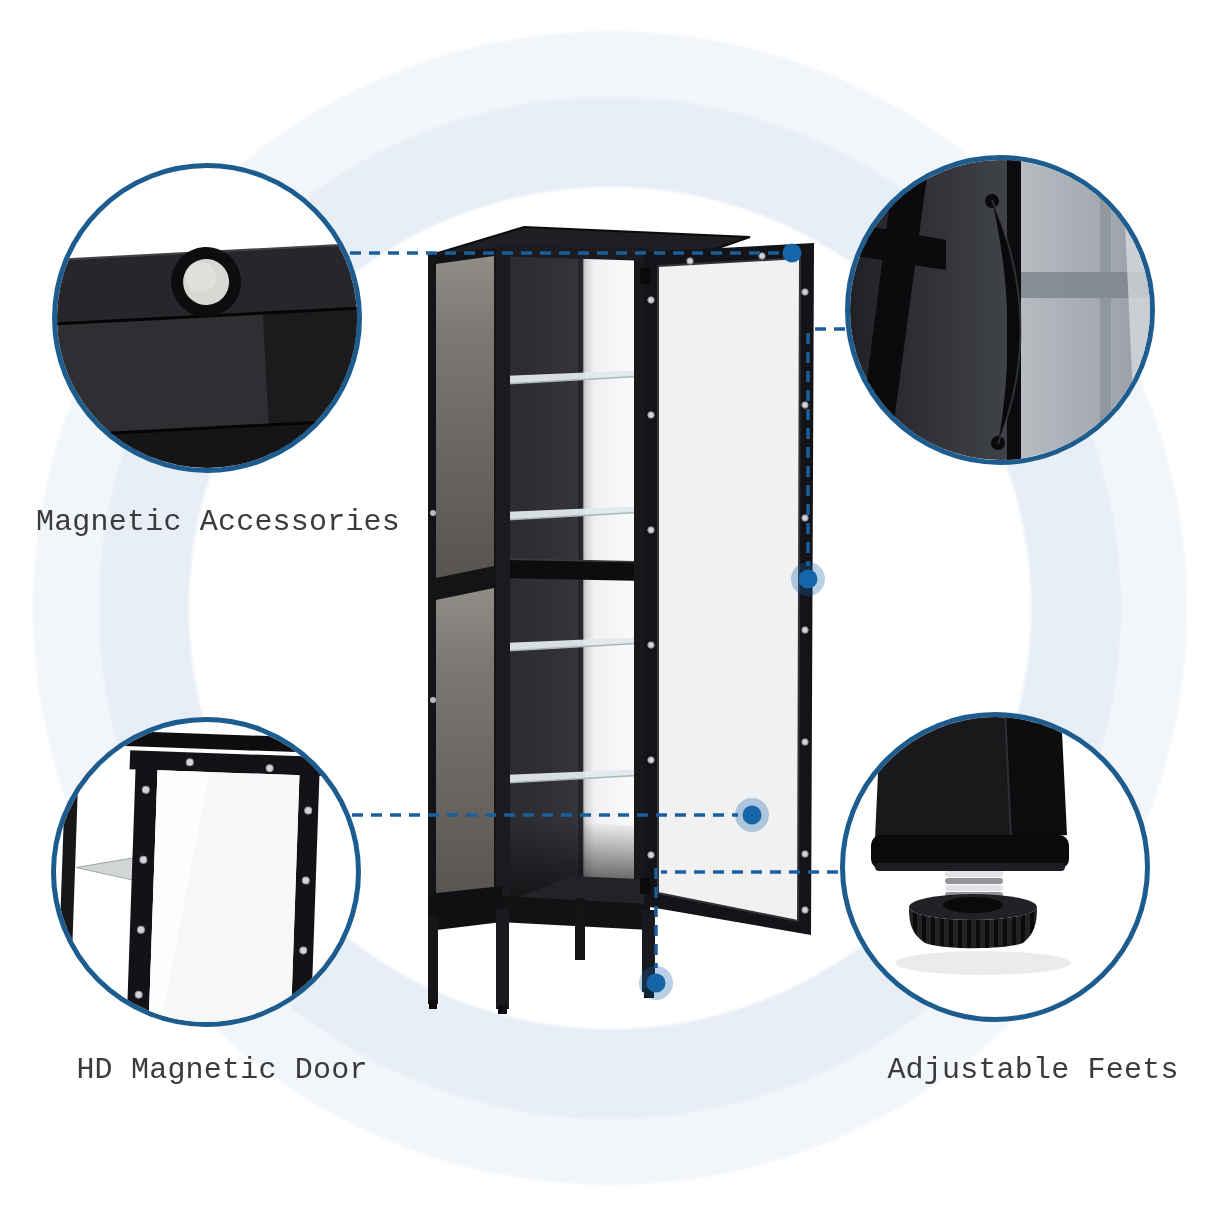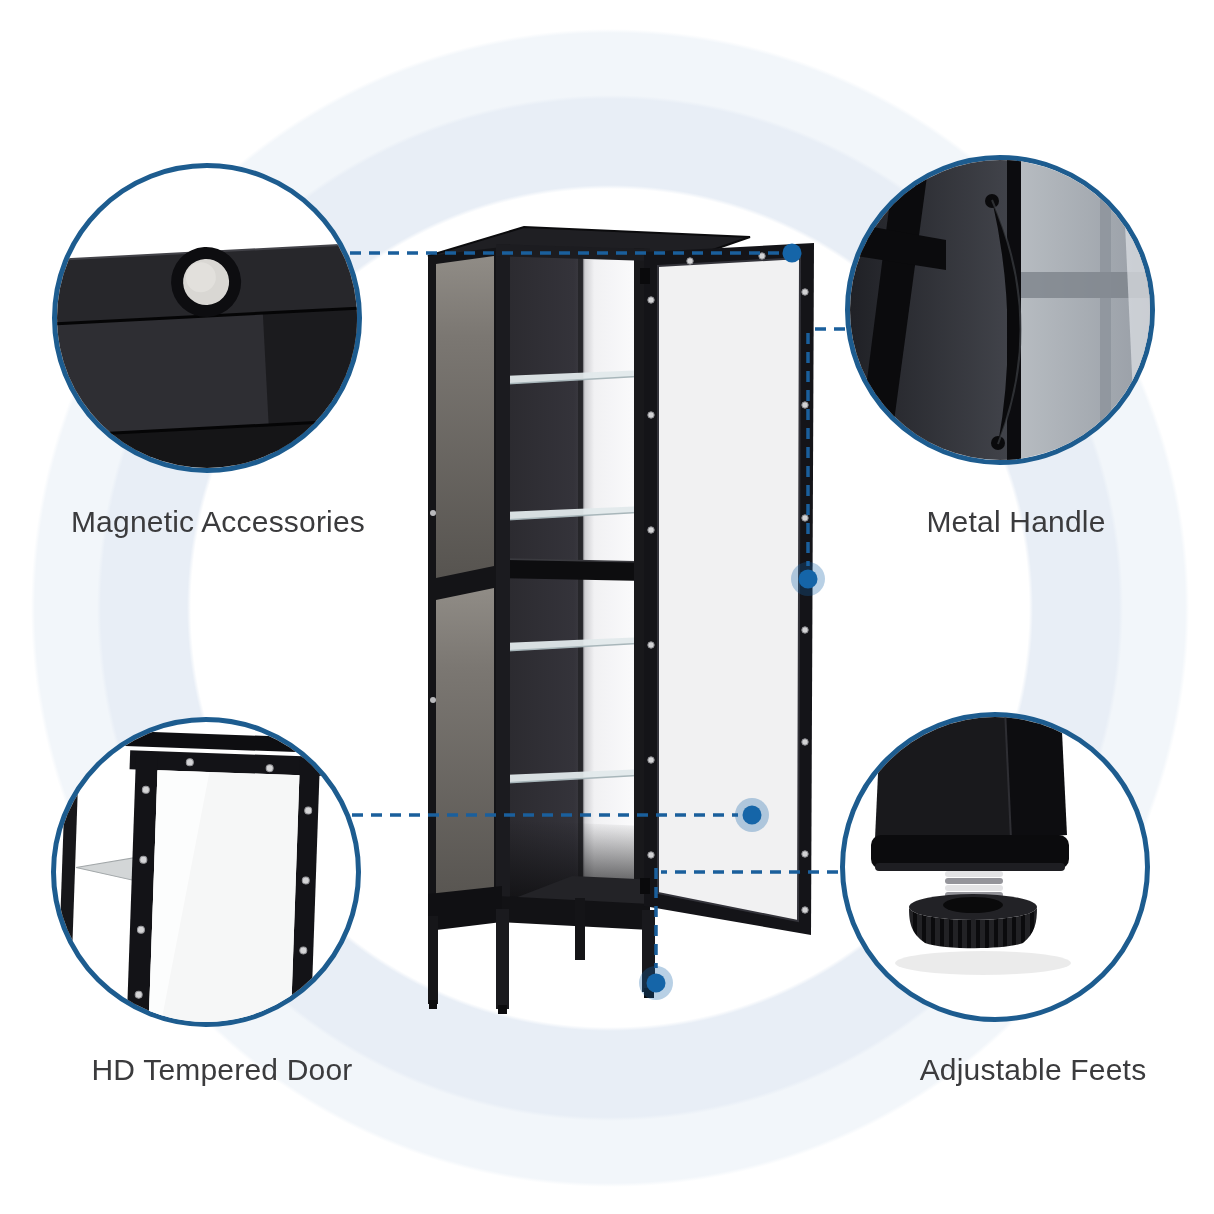--- a/index.html
+++ b/index.html
@@ -1,21 +1,21 @@
 <!DOCTYPE html>
 <html style="--accent-blue: #1a5f9c; --dot-blue: #1565a8; --callout-border: #1d5c8f; --label-text: #3b3b3d; --ring-inner: #e8eef6; --ring-outer: #f2f6fa; --cabinet-black: #1a1a1d; --glass-gray: #7b7772;"><head>
 <meta charset="utf-8">
 <style>
   html,body{margin:0;padding:0;}
   body{
     width:1214px;height:1214px;position:relative;overflow:hidden;
     background:#ffffff;
     font-family:"Liberation Sans", sans-serif;
   }
-  .stage{position:absolute;inset:0;width:1214px;height:1214px;}
+  .stage{position:absolute;inset:0;width:1214px;height:1214px;font-family:Liberation Mono, monospace;}
   
   .rings{
     position:absolute;inset:0;
     background:radial-gradient(circle at 610px 608px,
       #ffffff 419px,
       var(--ring-inner,#e8eef6) 423px 509px,
       var(--ring-outer,#f2f6fa) 513px 575px,
       #ffffff 579px);
   }
   svg{display:block;}
@@ -269,17 +269,16 @@
         <rect x="100" y="182" width="58" height="6" rx="3" fill="#dcdcde"></rect>
       </g>
       <path d="M64,190 C64,206 66,216 80,226 C98,233 162,233 178,226 C190,216 192,206 192,190
                A64,13 0 0 1 64,190 Z" fill="url(#knurlPat)"></path>
       <ellipse cx="128" cy="190" rx="64" ry="13" fill="#222226"></ellipse>
       <ellipse cx="128" cy="188" rx="30" ry="8" fill="#0a0a0b"></ellipse>
     </svg>
   </div>
 
   <div class="callout-label l-tl">Magnetic Accessories</div>
-  <div class="callout-label l-tr">Metal Handle</div>
-  <div class="callout-label l-bl">HD Tempered Door</div>
+  <div class="callout-label l-bl">HD Magnetic Door</div>
   <div class="callout-label l-br">Adjustable Feets</div>
 
 </div>
 
 </body></html>

